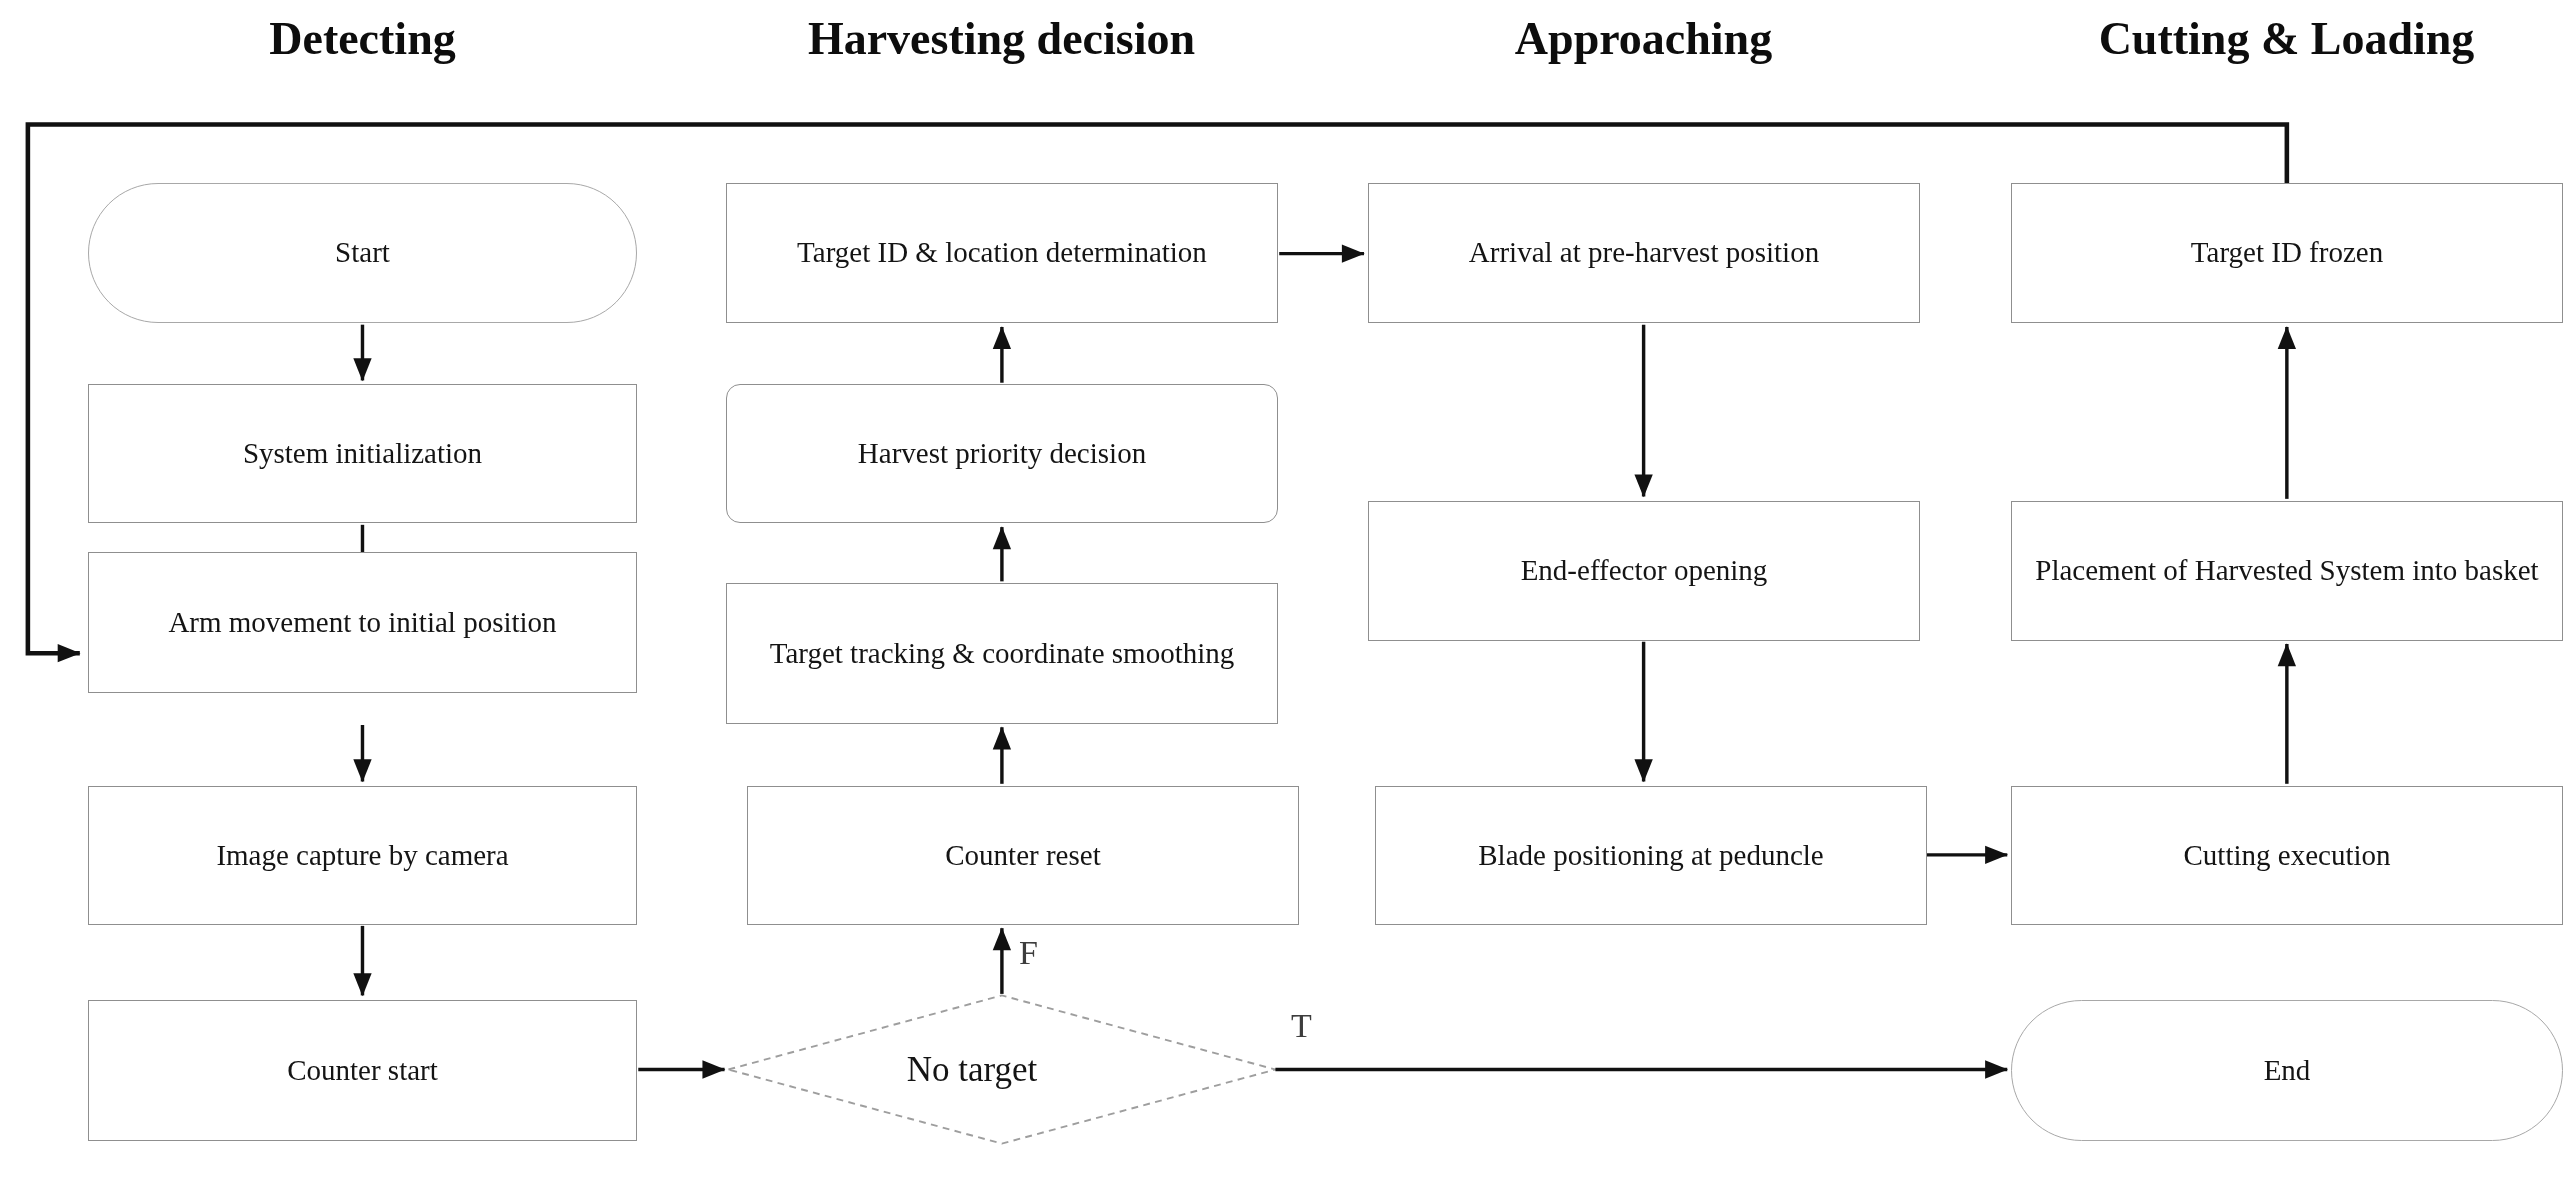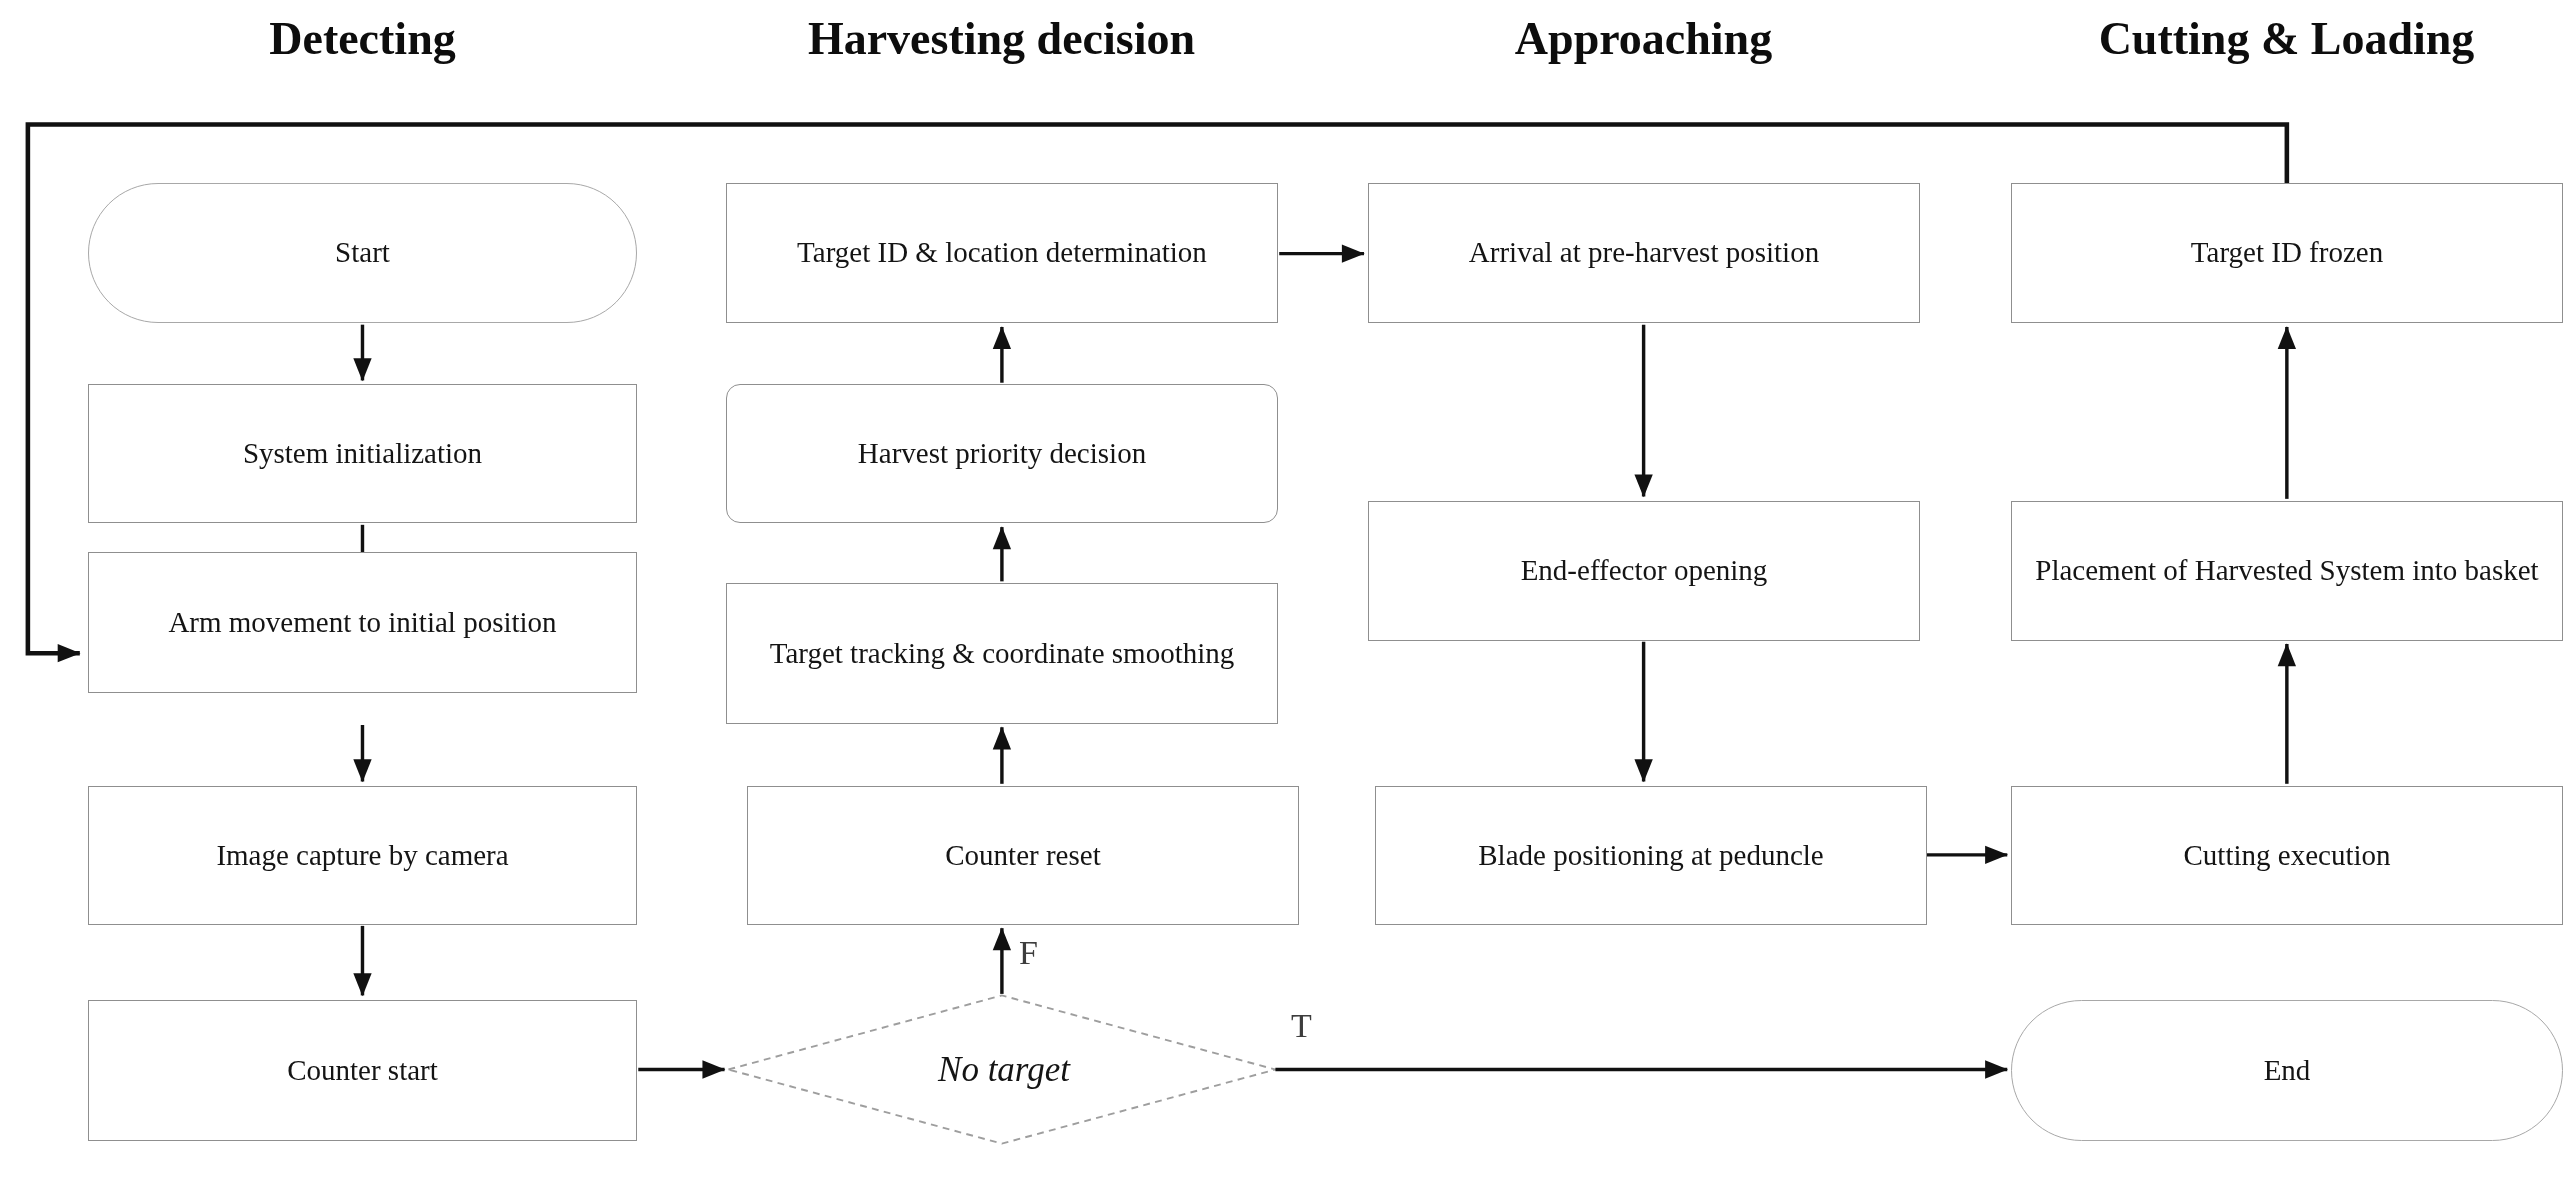--- a/index.html
+++ b/index.html
@@ -120,21 +120,21 @@
   <div class="node" style="left:726px; top:384px; width:552px; height:139px;border-radius:14px;">
     <span>Harvest priority decision</span>
   </div>
   <div class="node" style="left:726px; top:583px; width:552px; height:141px;">
     <span>Target tracking &amp; coordinate smoothing</span>
   </div>
   <div class="node" style="left:726px; top:786px; width:552px; height:139px;margin-left:21px;">
     <span>Counter reset</span>
   </div>
 
-  <div class="diamond-label" style="left:813px; top:1035px; width:382px; height:69px;font-style:italic;">
+  <div class="diamond-label" style="left:781px; top:1035px; width:382px; height:69px;">
     <span>No target</span>
   </div>
 
   <span class="edge-label" style="left:1019px; top:934px;">F</span>
   <span class="edge-label" style="left:1291px; top:1007px;">T</span>
 
   <div class="node" style="left:1368px; top:183px; width:552px; height:140px;">
     <span>Arrival at pre-harvest position</span>
   </div>
   <div class="node" style="left:1368px; top:501px; width:552px; height:140px;">

